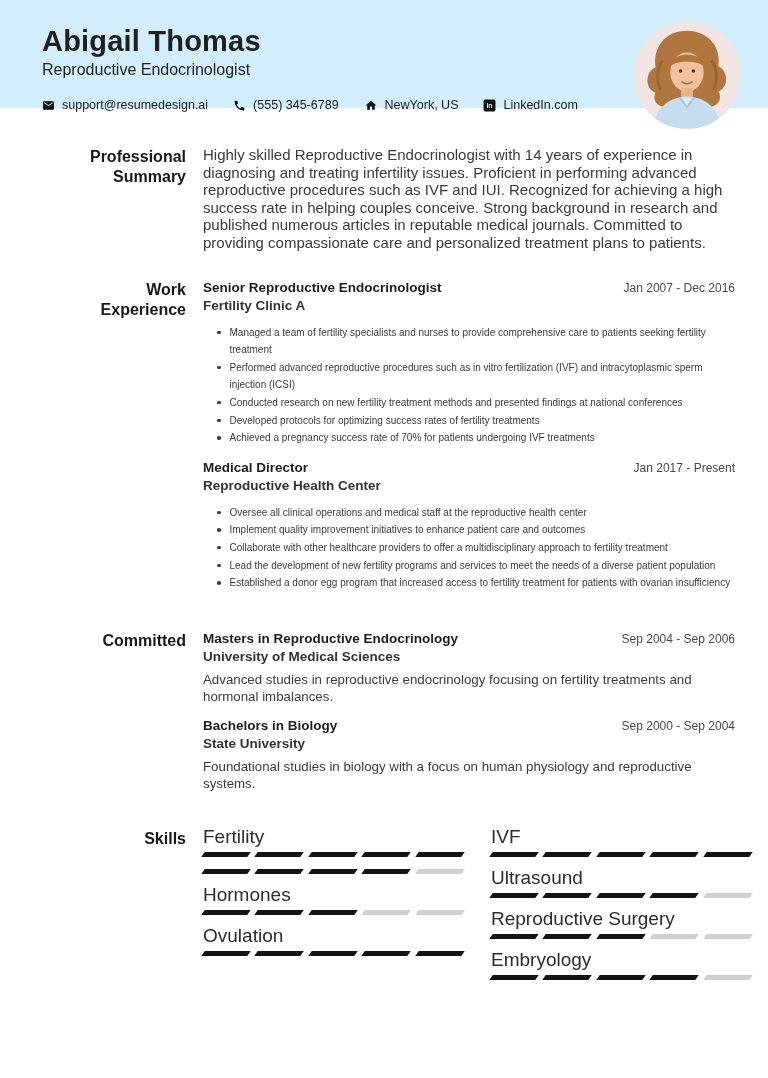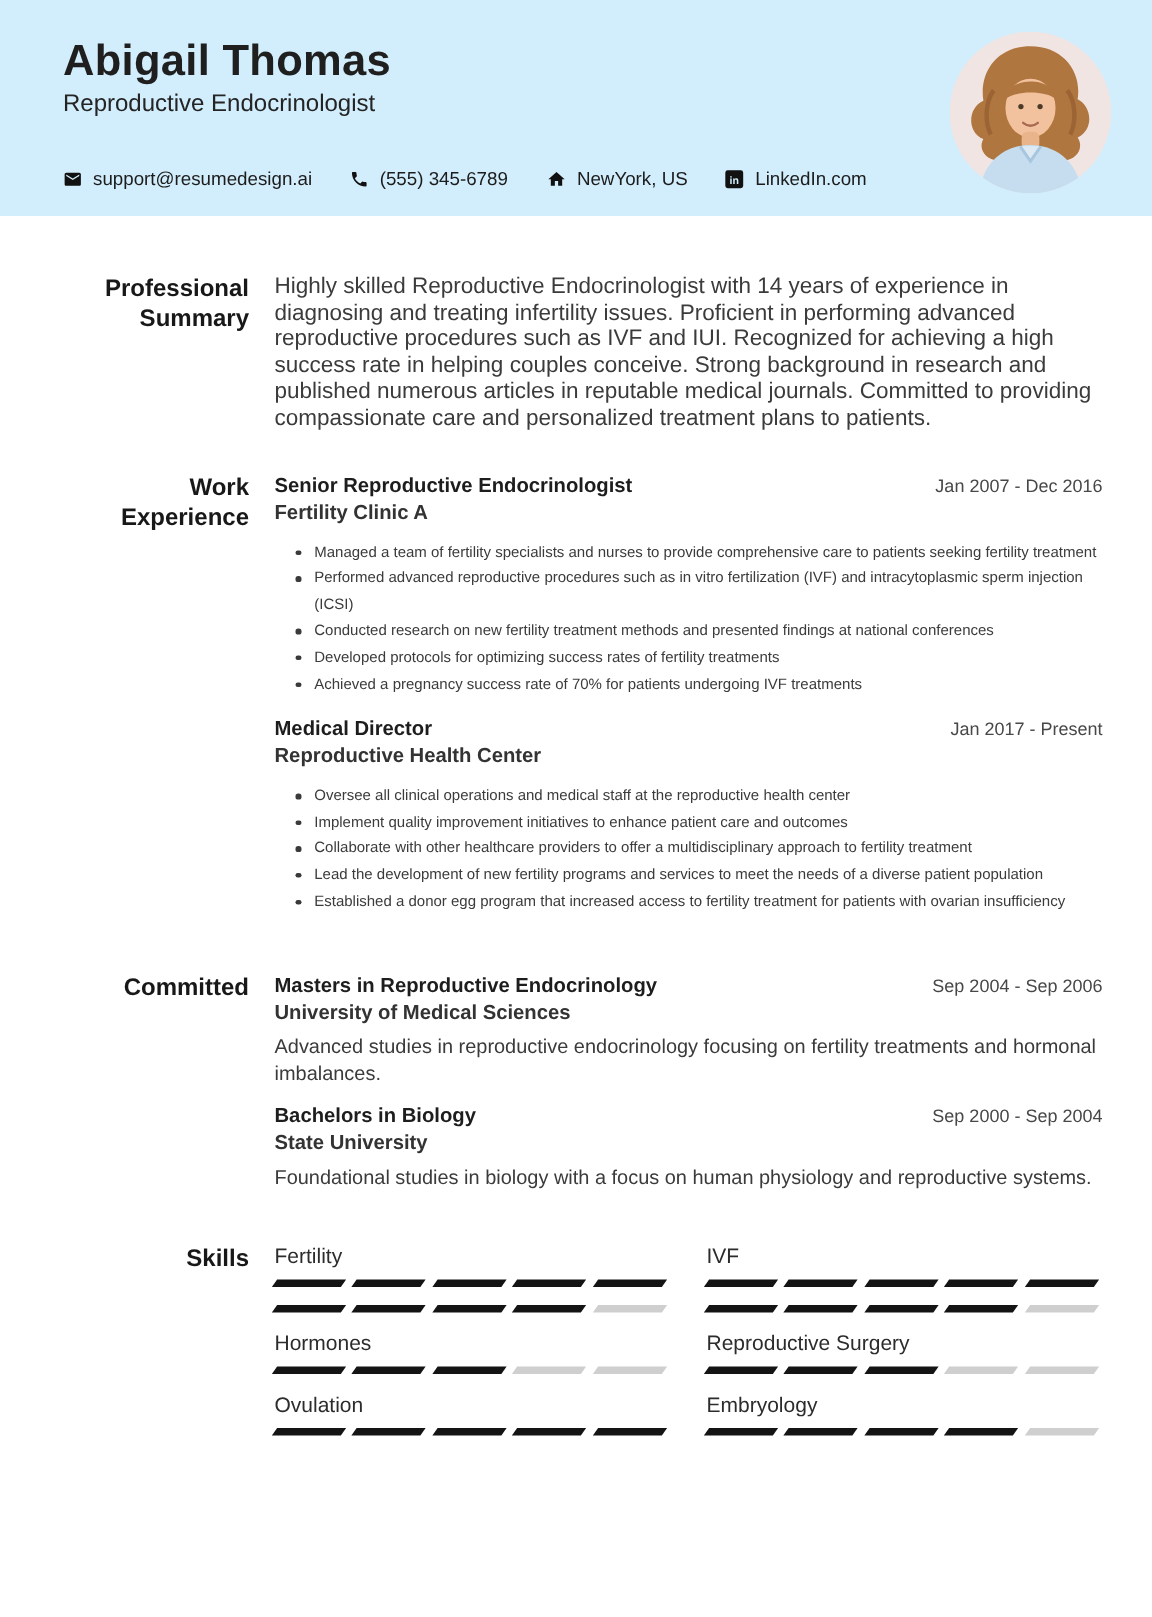--- a/index.html
+++ b/index.html
@@ -11,34 +11,34 @@
     --bar-empty:#cfcfcf;
   }
   *{margin:0;padding:0;box-sizing:border-box;}
   html,body{background:#fff;}
   body{font-family:"Liberation Sans","DejaVu Sans",sans-serif;color:var(--text-primary);}
   .page{
     position:relative;width:768px;height:1078px;background:#fff;overflow:hidden;margin:0 auto;
   }
   
   .header{
-    height:144px;background:var(--header-bg);padding:26px 12px 0 42px;position:relative;
+    height:108px;background:var(--header-bg);padding:26px 12px 0 42px;position:relative;
   }
   .name{font-size:29px;font-weight:bold;letter-spacing:.2px;line-height:31px;}
   .role{font-size:16px;color:#242424;margin-top:4px;}
-  .contacts{display:flex;align-items:flex-end;gap:25px;margin-top:33px;}
+  .contacts{display:flex;align-items:flex-end;gap:25px;margin-top:19px;}
   .contact{display:flex;align-items:center;gap:7px;font-size:12.5px;color:#1c1c1c;}
   .contact svg{display:block;}
   .avatar{
     position:absolute;top:21px;right:27px;width:108px;height:108px;border-radius:50%;overflow:hidden;
   }
   
   .section{
     display:grid;grid-template-columns:124px 1fr;column-gap:17px;
-    padding:0 33px 0 42px;
+    padding:0 33px 0 62px;
   }
   .section-label{
     font-size:16px;font-weight:bold;text-align:right;line-height:20px;color:#181818;padding-top:1px;
   }
   .section-summary{margin-top:38px;}
   .summary-text{font-size:15px;line-height:17.6px;color:var(--text-secondary);}
   .section-experience{margin-top:27px;}
   .job+.job{margin-top:12px;}
   .job-head{display:flex;justify-content:space-between;align-items:baseline;}
   .job-title{font-size:13.5px;font-weight:bold;color:#1d1d1d;line-height:17px;}
@@ -49,21 +49,21 @@
   .bullet .dot{
     flex:0 0 auto;width:3.5px;height:3.5px;border-radius:50%;background:#3a3a3a;
     margin:7px 9px 0 14px;
   }
   .section-education{margin-top:38px;}
   .degree+.degree{margin-top:11px;}
   .degree-desc{font-size:13.3px;line-height:17.6px;color:var(--text-secondary);margin-top:5px;}
   .section-skills{margin-top:35px;}
   .skills-grid{display:grid;grid-template-columns:260px 260px;column-gap:28px;}
   .skill{margin-bottom:12px;}
-  .skill-name{font-size:14px;color:#2c2c2c;line-height:17px;}
+  .skill-name{font-size:19px;color:#2c2c2c;line-height:17px;}
   .skill-bar{display:flex;gap:7px;margin-top:7px;height:5px;}
   .seg{flex:1;height:5px;background:var(--bar-empty);transform:skewX(-35deg);}
   .seg.filled{background:var(--bar-filled);}
 </style>
 </head>
 <body>
 
 <div class="page">
 
   <div class="header">
@@ -276,20 +276,21 @@
     <div class="skill-name">IVF</div>
     <div class="skill-bar">
               <span class="seg filled"></span>
               <span class="seg filled"></span>
               <span class="seg filled"></span>
               <span class="seg filled"></span>
               <span class="seg filled"></span>
             </div>
   </div>
           <div class="skill">
+    <div class="skill-name">Ultrasound</div>
     <div class="skill-bar">
               <span class="seg filled"></span>
               <span class="seg filled"></span>
               <span class="seg filled"></span>
               <span class="seg filled"></span>
               <span class="seg"></span>
             </div>
   </div>
           <div class="skill">
     <div class="skill-name">Reproductive Surgery</div>

